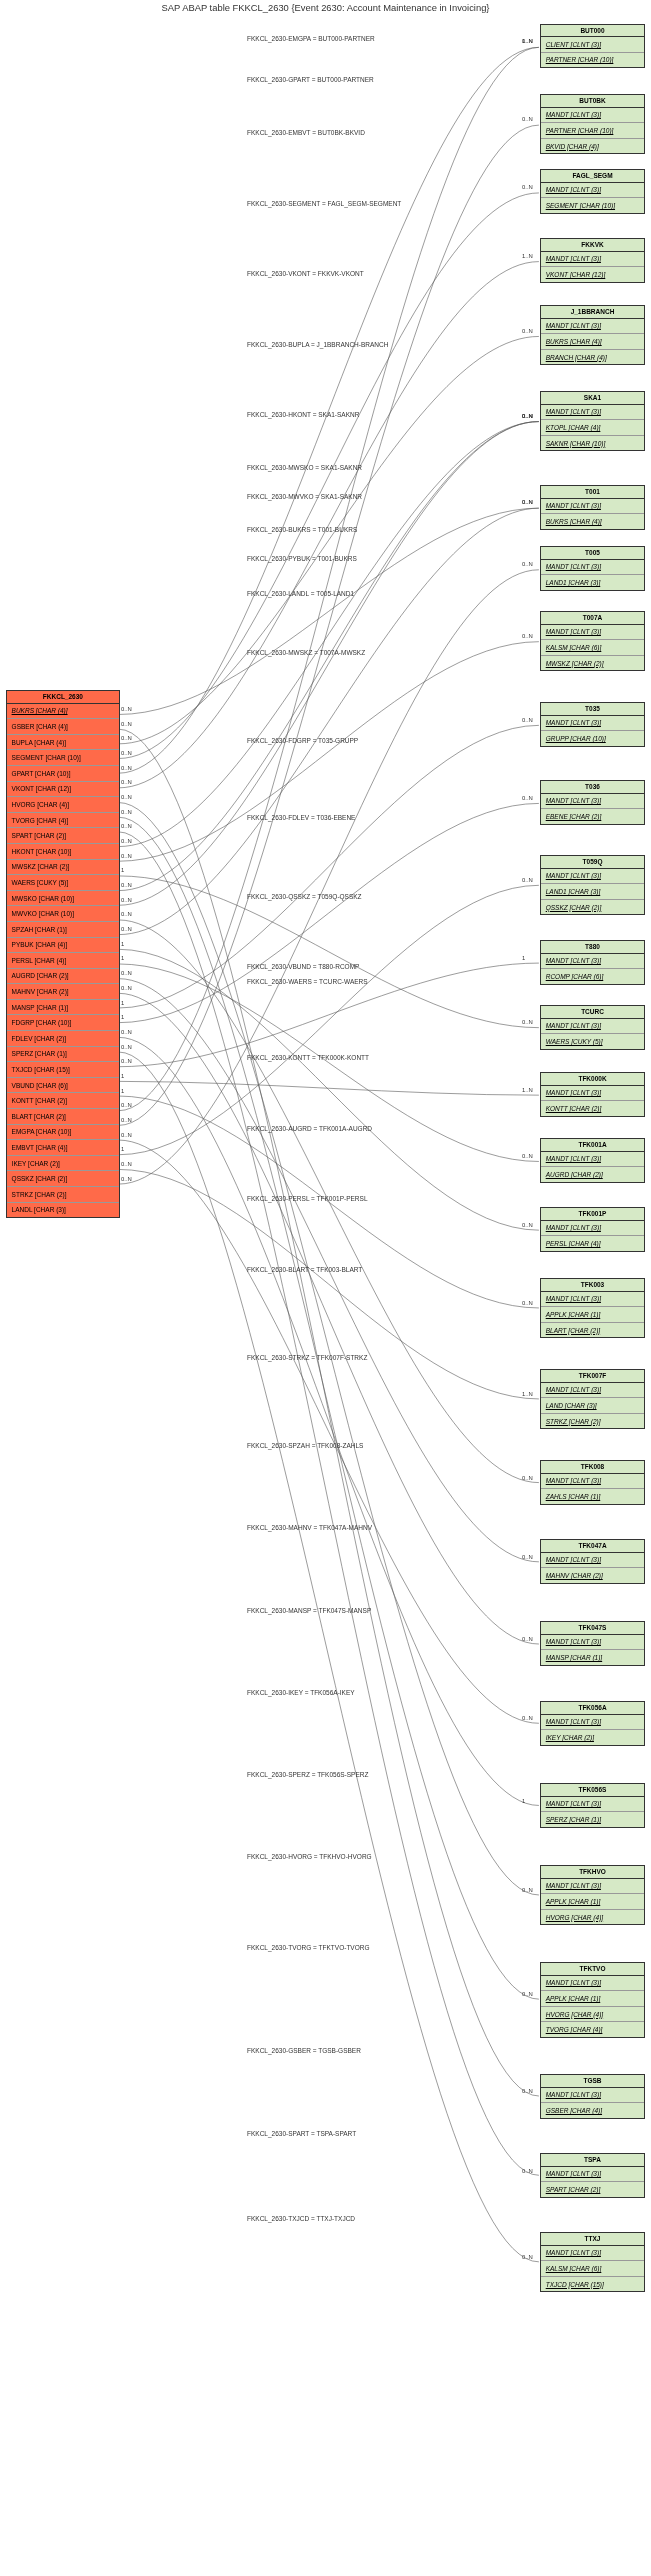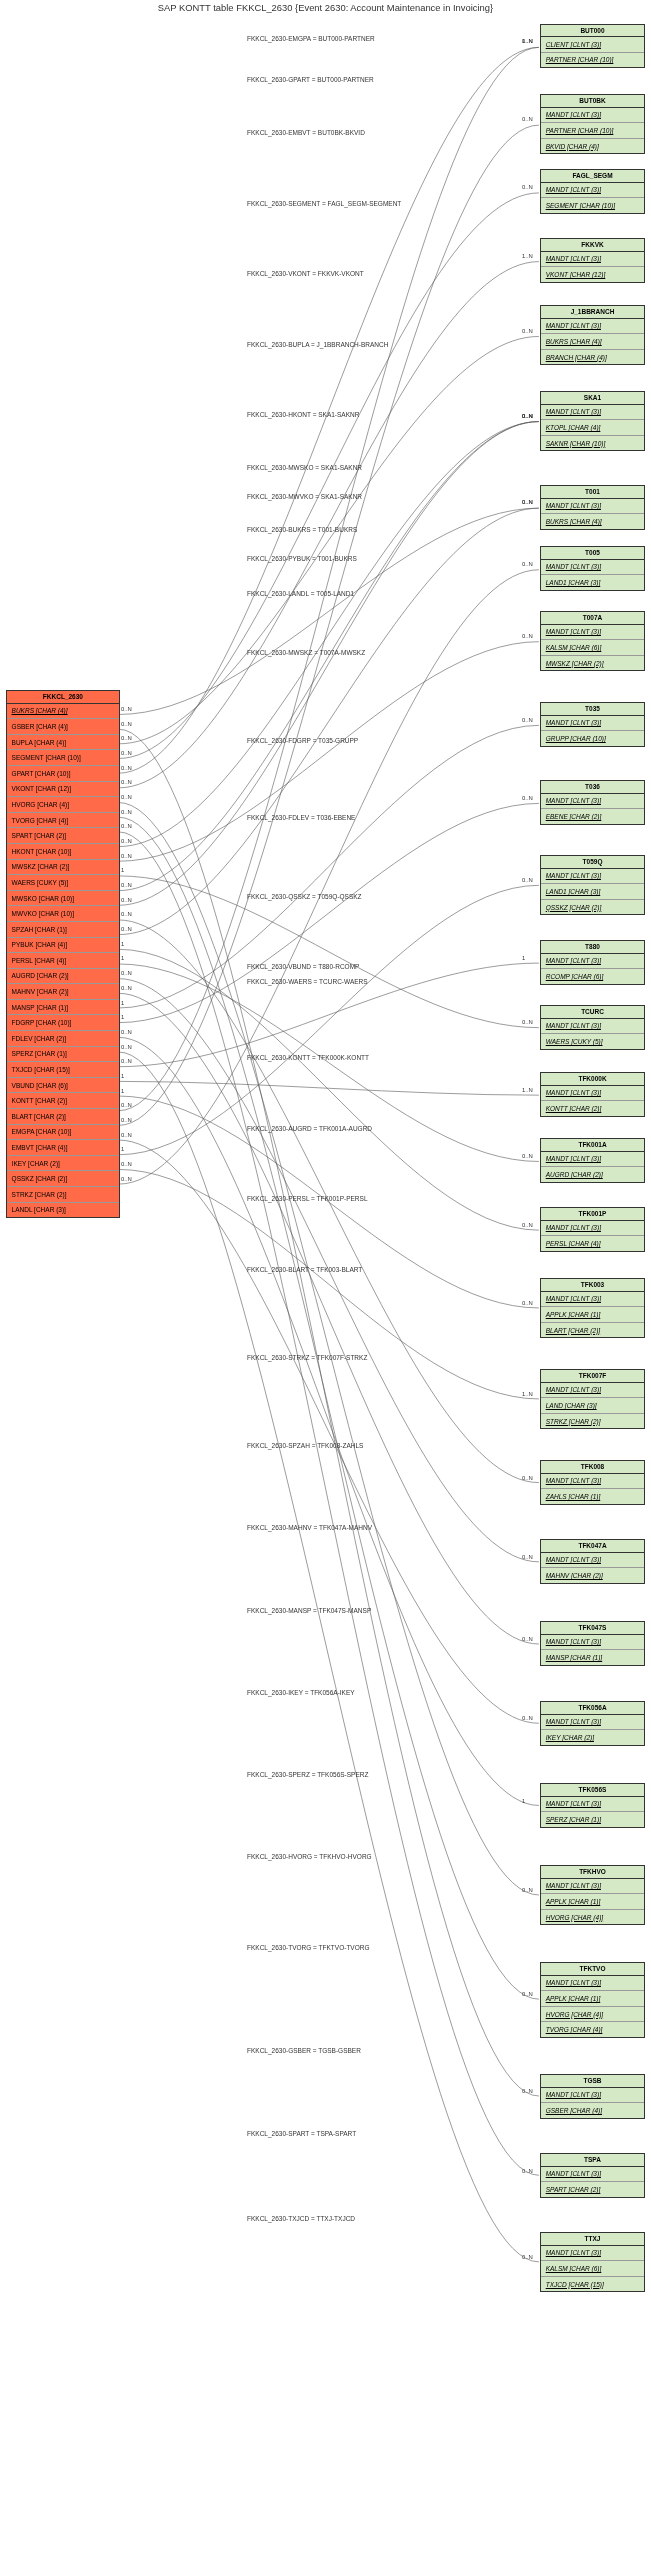--- a/index.html
+++ b/index.html
@@ -14,21 +14,21 @@
   .key{font-style:italic;text-decoration:underline;}
   .edge-label{position:absolute;font-size:6.5px;color:#333;white-space:nowrap;}
   .card-label{position:absolute;font-size:5.9px;color:#333;white-space:nowrap;}
   svg{position:absolute;left:0;top:0;}
   .rows{}
 </style>
 </head>
 <body>
 
 <div class="canvas" id="canvas">
-  <div class="title">SAP KONTT table FKKCL_2630 {Event 2630: Account Maintenance in Invoicing}</div>
+  <div class="title">SAP ABAP table FKKCL_2630 {Event 2630: Account Maintenance in Invoicing}</div>
   <svg id="edges-svg" width="651" height="2576" viewBox="0 0 1109 4385">
       <path d="M 202 1890.5 C 440 1890.5, 680 79, 918 79" stroke="#555" fill="none" stroke-width="1"></path>
       <path d="M 202 1315.5 C 440 1315.5, 680 79, 918 79" stroke="#555" fill="none" stroke-width="1"></path>
       <path d="M 202 1915.5 C 440 1915.5, 680 211.5, 918 211.5" stroke="#555" fill="none" stroke-width="1"></path>
       <path d="M 202 1290.5 C 440 1290.5, 680 327, 918 327" stroke="#555" fill="none" stroke-width="1"></path>
       <path d="M 202 1340.5 C 440 1340.5, 680 444, 918 444" stroke="#555" fill="none" stroke-width="1"></path>
       <path d="M 202 1265.5 C 440 1265.5, 680 571.5, 918 571.5" stroke="#555" fill="none" stroke-width="1"></path>
       <path d="M 202 1440.5 C 440 1440.5, 680 716.5, 918 716.5" stroke="#555" fill="none" stroke-width="1"></path>
       <path d="M 202 1515.5 C 440 1515.5, 680 716.5, 918 716.5" stroke="#555" fill="none" stroke-width="1"></path>
       <path d="M 202 1540.5 C 440 1540.5, 680 716.5, 918 716.5" stroke="#555" fill="none" stroke-width="1"></path>

